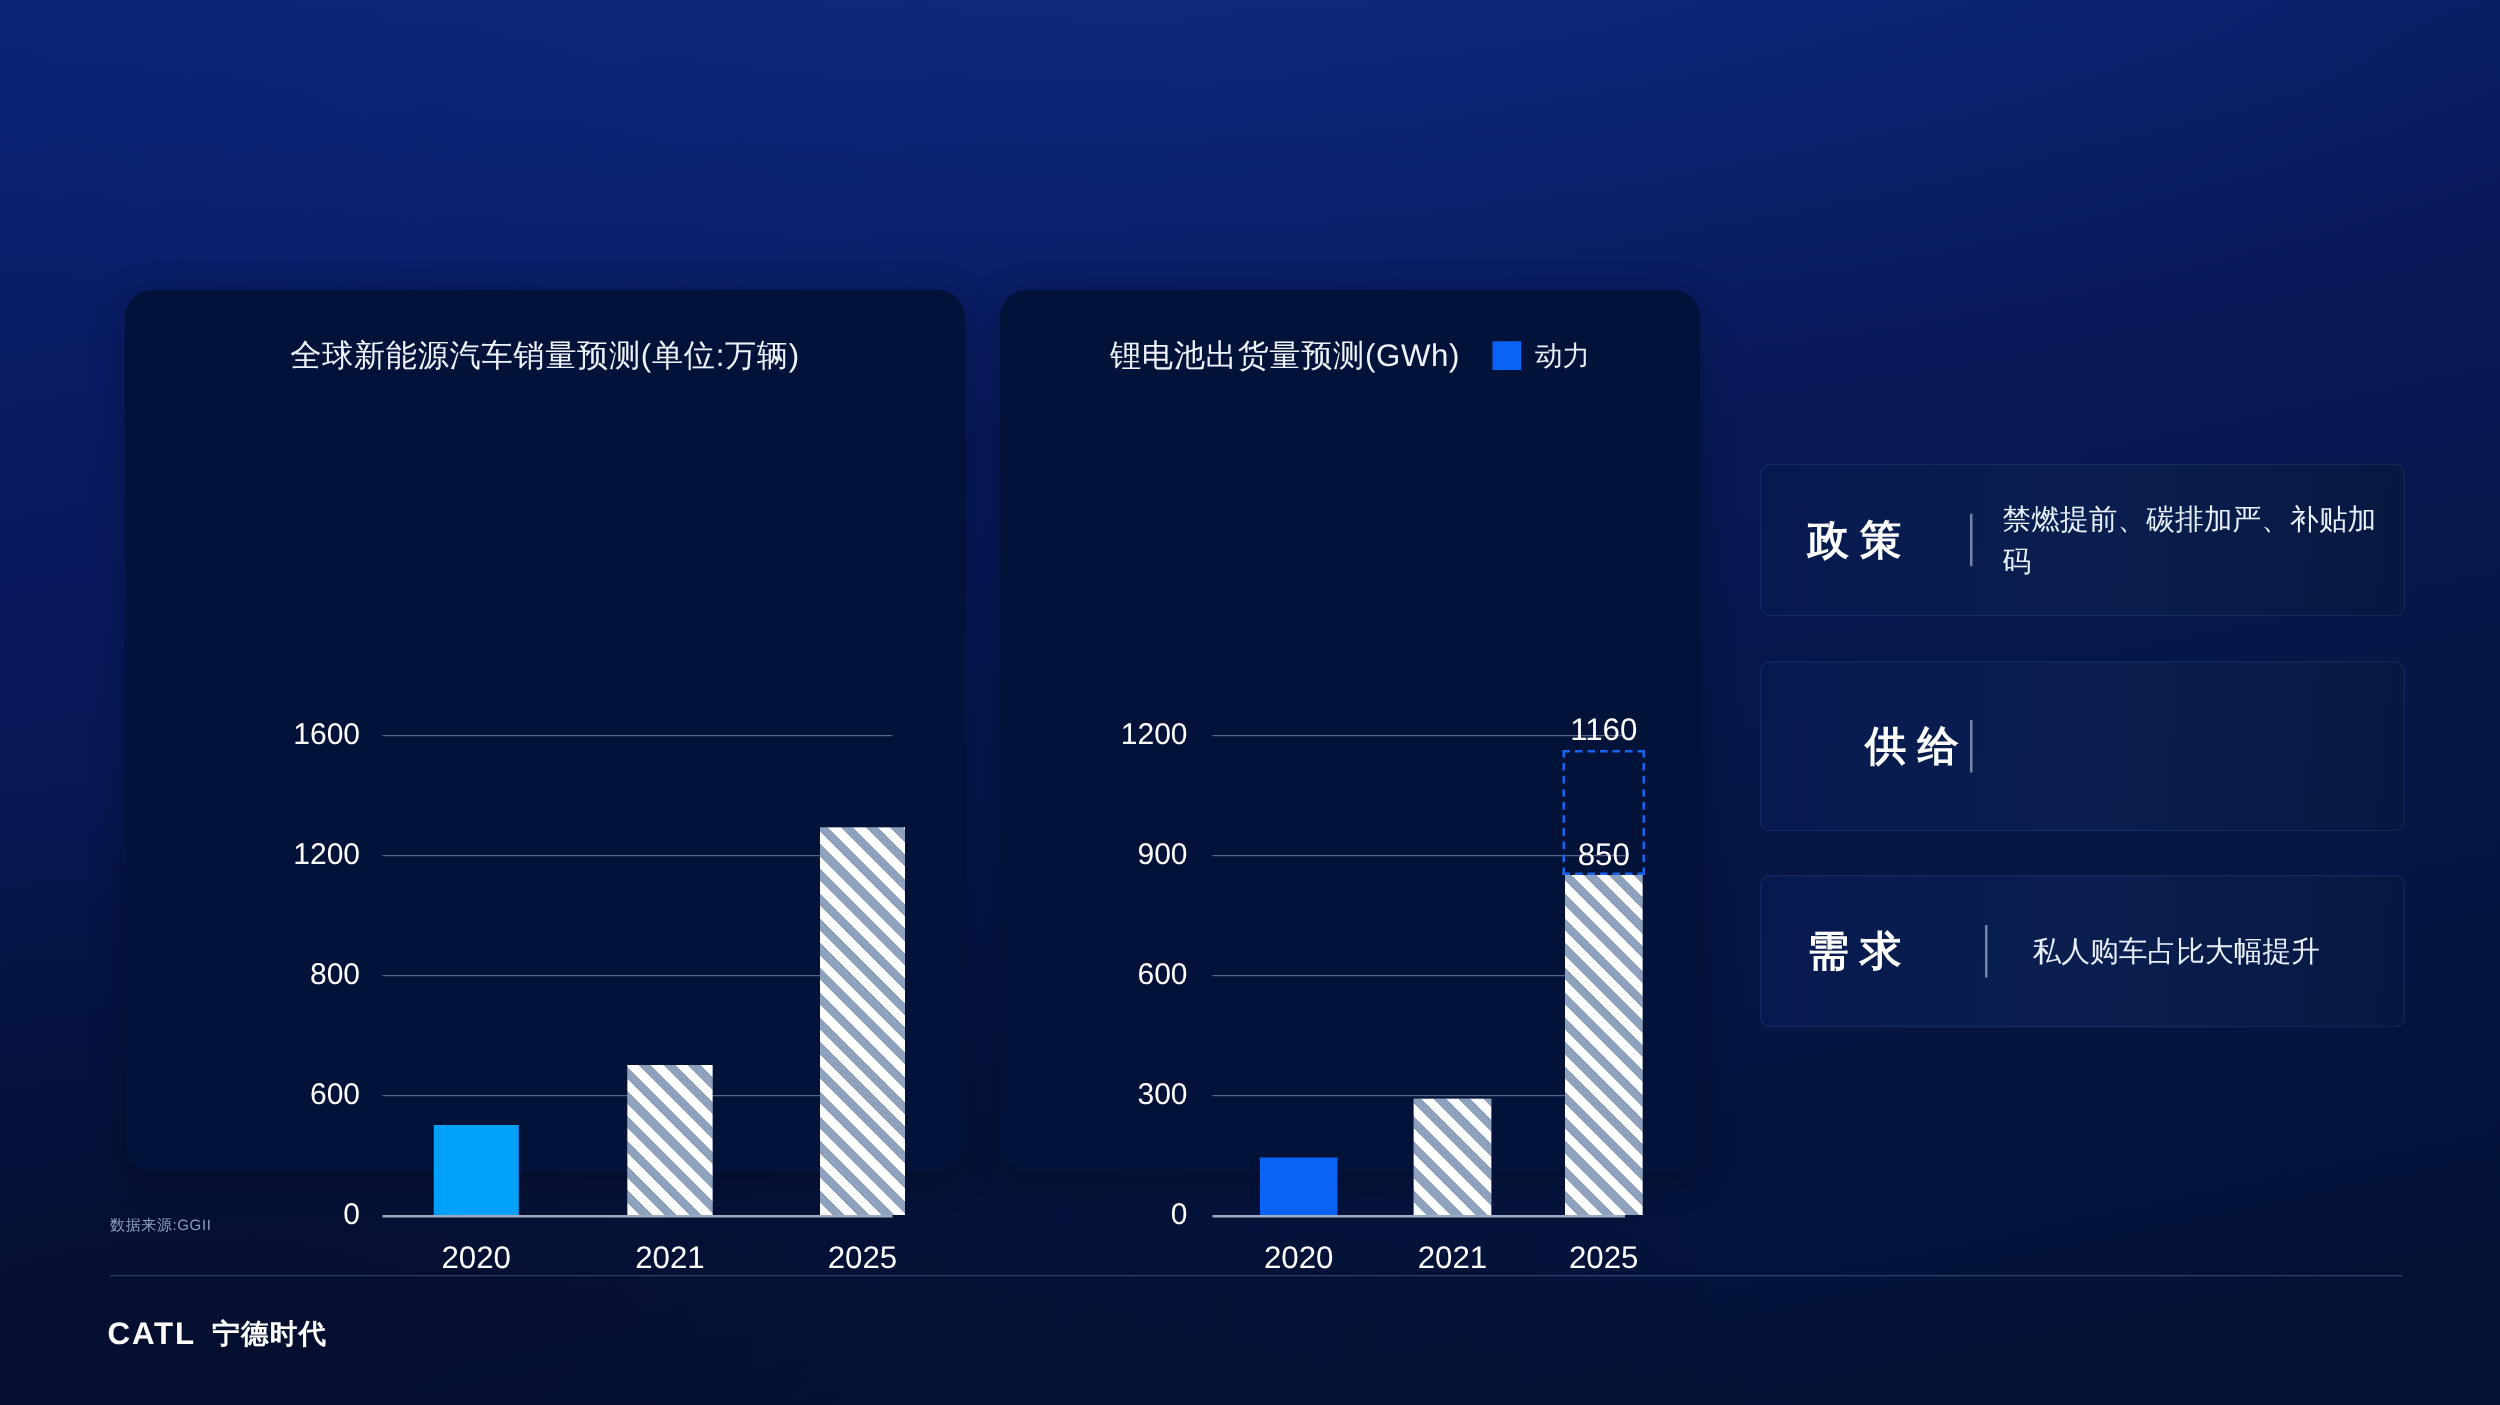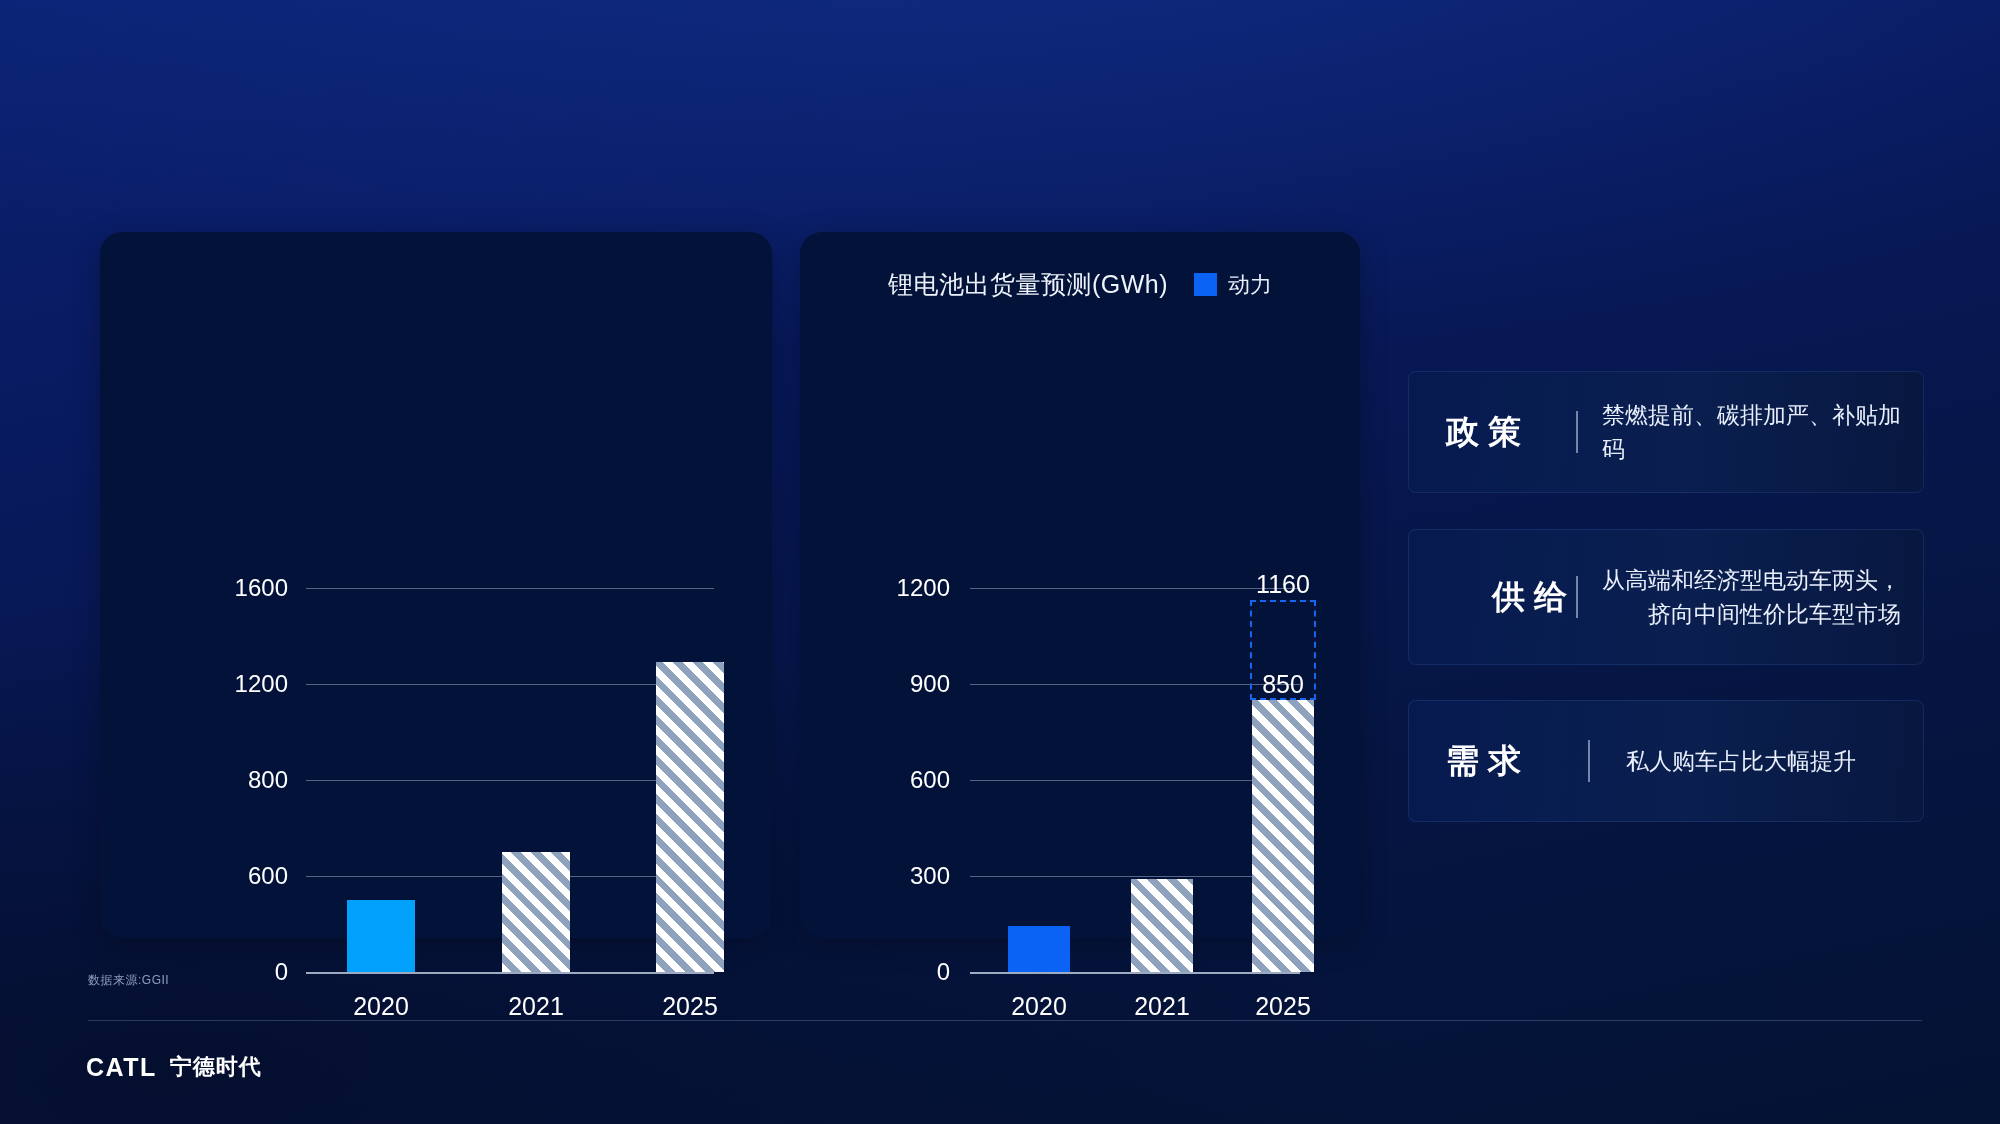--- a/index.html
+++ b/index.html
@@ -187,20 +187,23 @@
     color: #ffffff;
   }
 </style>
 </head>
 <body>
 
 <div class="slide">
 
 
   <div class="panel" id="panel-left">
+    <div class="chart-header">
+      <div class="chart-title">全球新能源汽车销量预测(单位:万辆)</div>
+    </div>
     <div class="plot">
 
       <div class="gridline" style="left:206px; top:356px; width:408px;"></div>
       <div class="gridline" style="left:206px; top:452px; width:408px;"></div>
       <div class="gridline" style="left:206px; top:548px; width:408px;"></div>
       <div class="gridline" style="left:206px; top:644px; width:408px;"></div>
       <div class="baseline" style="left:206px; top:740px; width:408px;"></div>
 
       <div class="axis-label" style="left:18px; top:356px; width:170px;">1600</div>
       <div class="axis-label" style="left:18px; top:452px; width:170px;">1200</div>
@@ -259,24 +262,20 @@
     <div class="card-key">政策</div>
     <div class="card-divider"></div>
     <div class="card-text">
       <div>禁燃提前、碳排加严、补贴加码</div>
     </div>
   </div>
 
   <div class="card" id="card-1">
     <div class="card-key">供给</div>
     <div class="card-divider"></div>
-    <div class="card-text">
-      <div>从高端和经济型电动车两头，</div>
-      <div>挤向中间性价比车型市场</div>
-    </div>
   </div>
 
   <div class="card" id="card-2">
     <div class="card-key">需求</div>
     <div class="card-divider"></div>
     <div class="card-text">
       <div>私人购车占比大幅提升</div>
     </div>
   </div>
 

